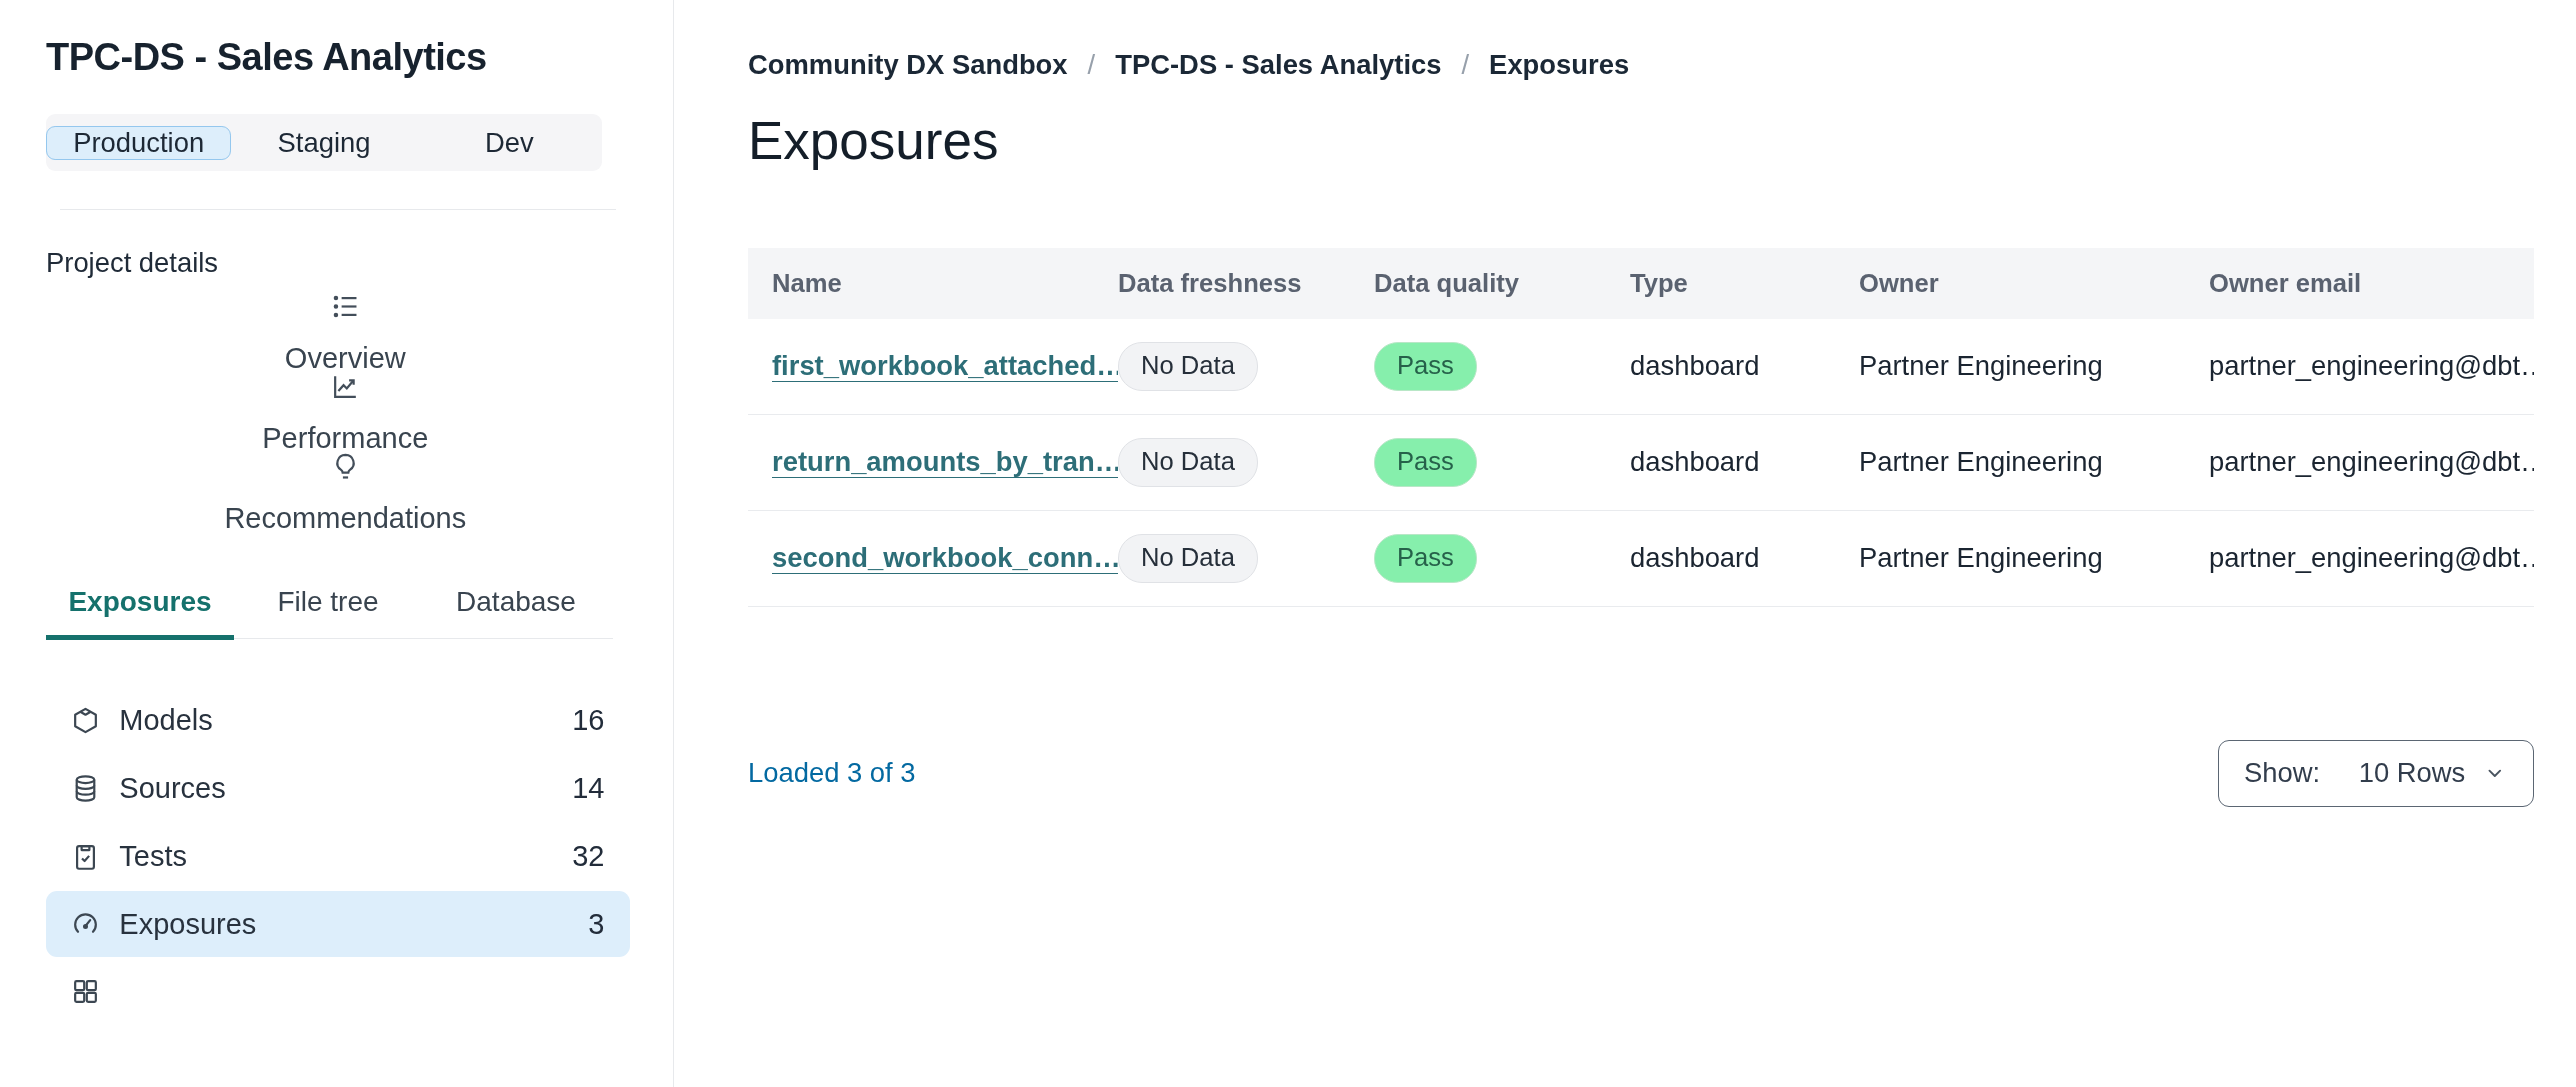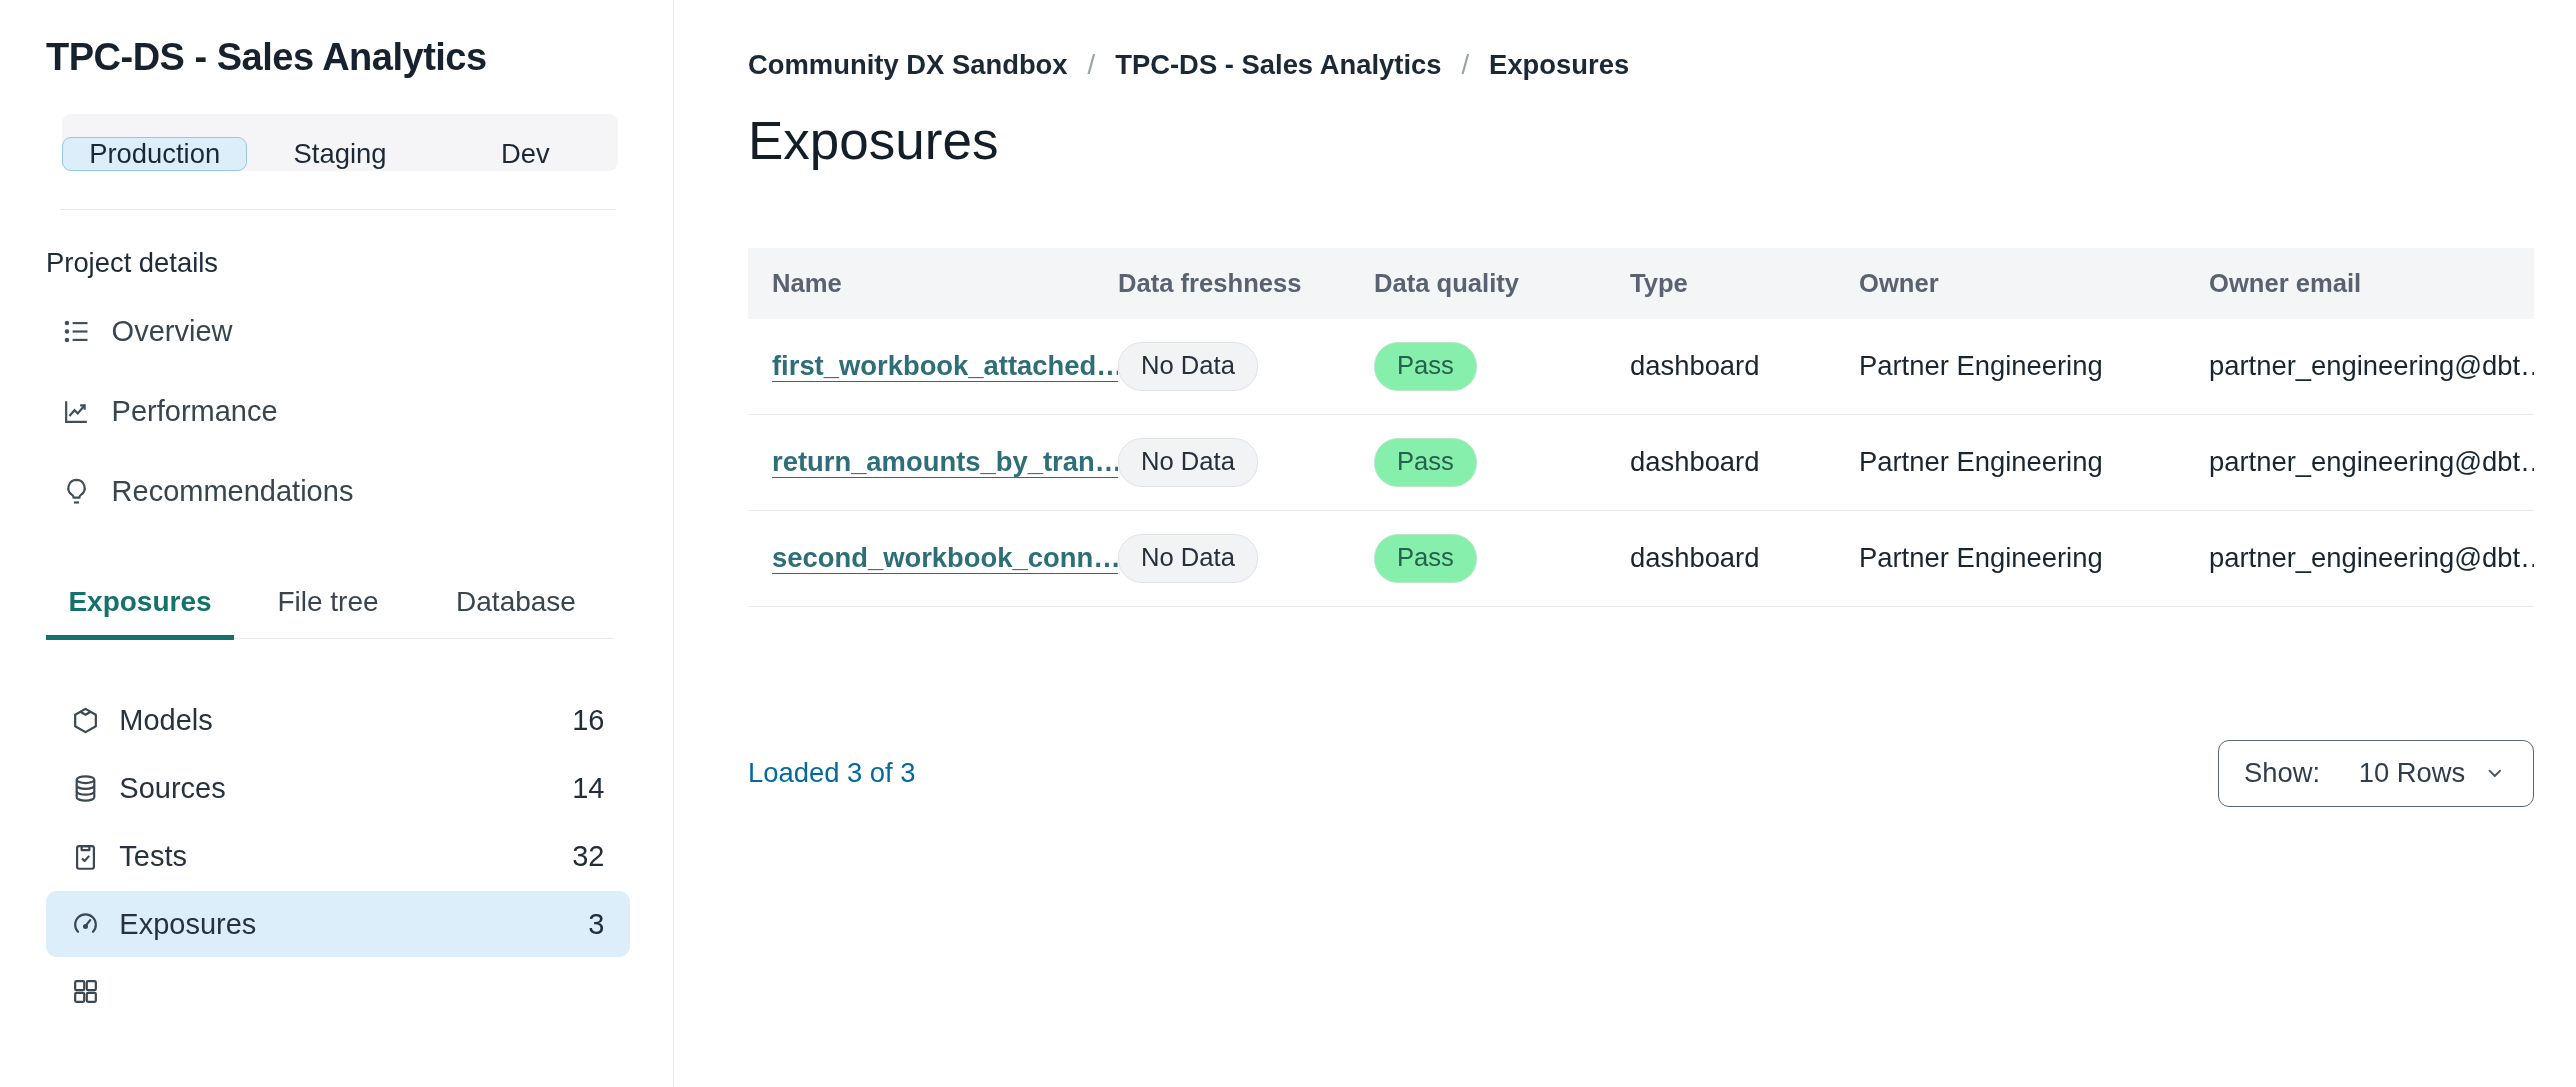--- a/index.html
+++ b/index.html
@@ -18,21 +18,21 @@
     border-right: 1.8px solid #e7e9ec;
     padding: 33px 43px 0 46px;
   }
   .project-title {
     font-size: 38px; line-height: 48px; font-weight: 700;
     color: #17222e; letter-spacing: -0.5px;
   }
   .env-tabs {
     margin-top: 33px; width: 556px; height: 57px;
     background: #f5f5f7; border-radius: 9.1px;
-    display: flex; align-items: flex-end; margin-left: 16px;
+    display: flex; align-items: center;
   }
   .env-tab {
     flex: 1; display: flex; align-items: center; justify-content: center;
     font-size: 27.4px; color: #1d2835; border: 1.8px solid transparent;
     border-radius: 9.1px; cursor: pointer;
   }
   .env-tab.active { background: #ddeefb; border-color: #94c7ee; }
 
   .search-box {
     margin-top: 35px; width: 556px; height: 71px;
@@ -47,21 +47,21 @@
   }
   .search-box input::placeholder { color: #69737e; }
 
   .sidebar-divider { margin-top: 38px; width: 556px; border: none; border-top: 1.8px solid #e7e9ec; }
 
   .section-label { margin-top: 35px; font-size: 27.4px; line-height: 35px; color: #202b38; }
 
   .nav-list { margin-top: 11px; }
   .nav-item {
     height: 80px; display: flex; align-items: center; gap: 20px;
-    padding-left: 14.6px; font-size: 29px; color: #39444f; cursor: pointer;
+    padding-left: 14.6px; font-size: 29px; color: #39444f; cursor: pointer; flex-direction: column;
   }
   .nav-item svg { color: #434e5a; flex: none; }
 
   .resource-tabs {
     margin-top: 42px; width: 567px; display: flex;
     border-bottom: 1.8px solid #e7e9ec;
   }
   .resource-tab {
     width: 188px; text-align: center; font-size: 28px; color: #39444f;
     padding: 12.8px 0 20px; position: relative; cursor: pointer;

